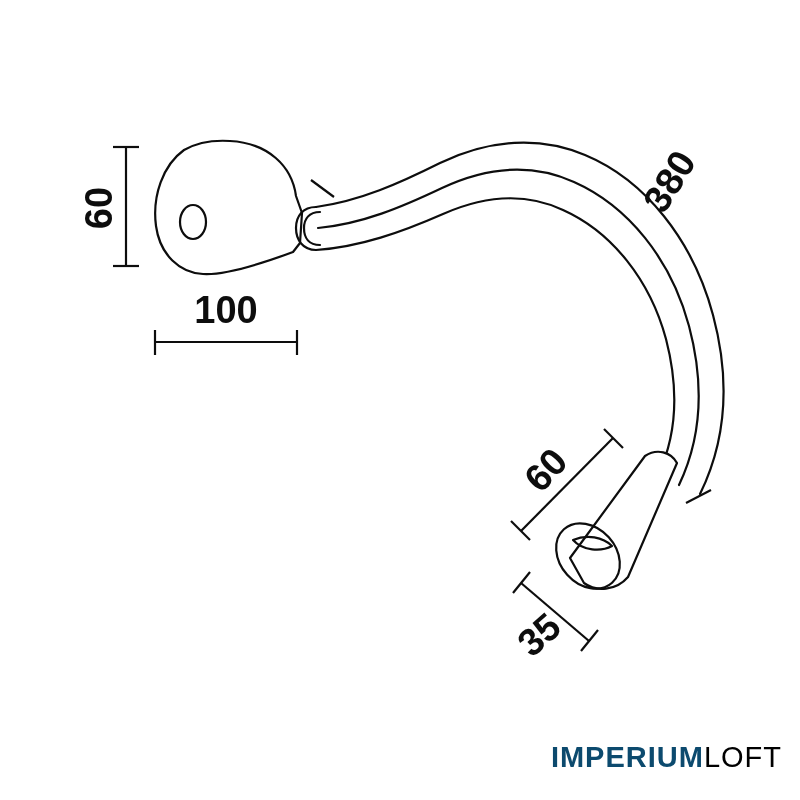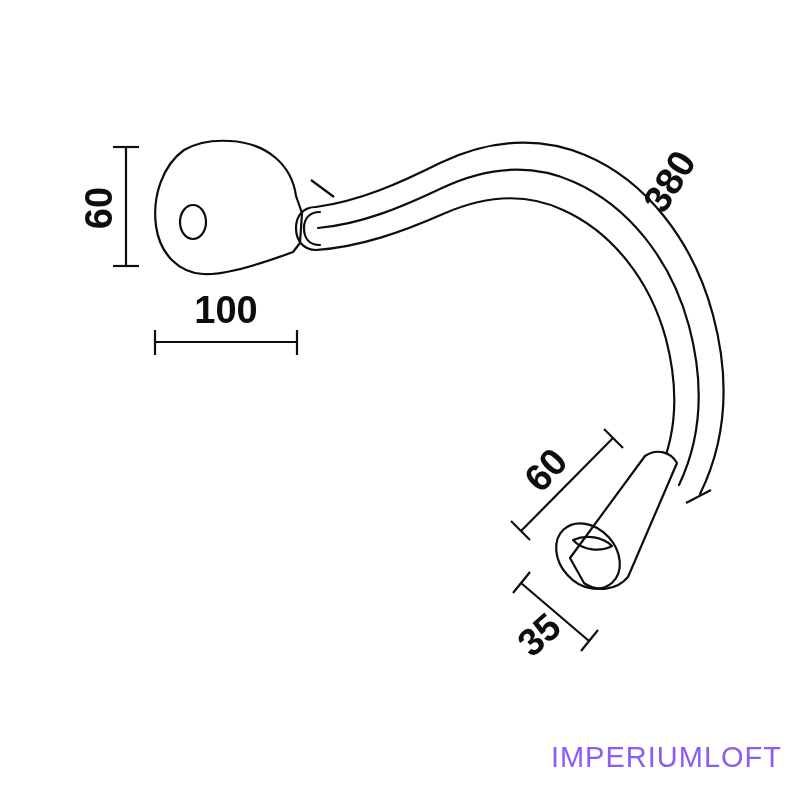--- a/index.html
+++ b/index.html
@@ -70,22 +70,22 @@
     position: absolute;
     right: 18px;
     bottom: 26px;
     font-family: "Liberation Sans", sans-serif;
     font-size: 29px;
     font-weight: 400;
     letter-spacing: 1.0px;
     white-space: nowrap;
     user-select: none;
   }
-  #watermark .wm-primary { color: #8b5cf6; }
-  #watermark .wm-accent  { color: #8b5cf6; }
+  #watermark .wm-primary { color: #0c4a6e; font-weight: bold; }
+  #watermark .wm-accent  { color: #000000; }
 </style>
 </head>
 <body>
 
 <div id="drawing-root">
 
   <svg id="drawing-svg" viewBox="0 0 800 800" xmlns="http://www.w3.org/2000/svg">
 
     <g>
       <path class="part-fill" d="M 230,141

